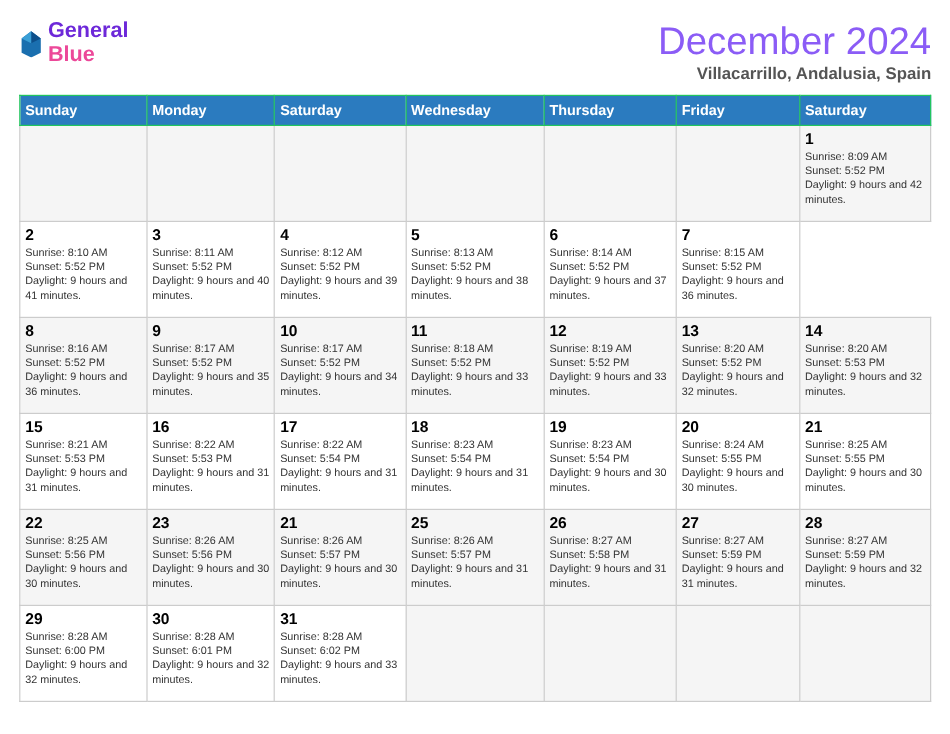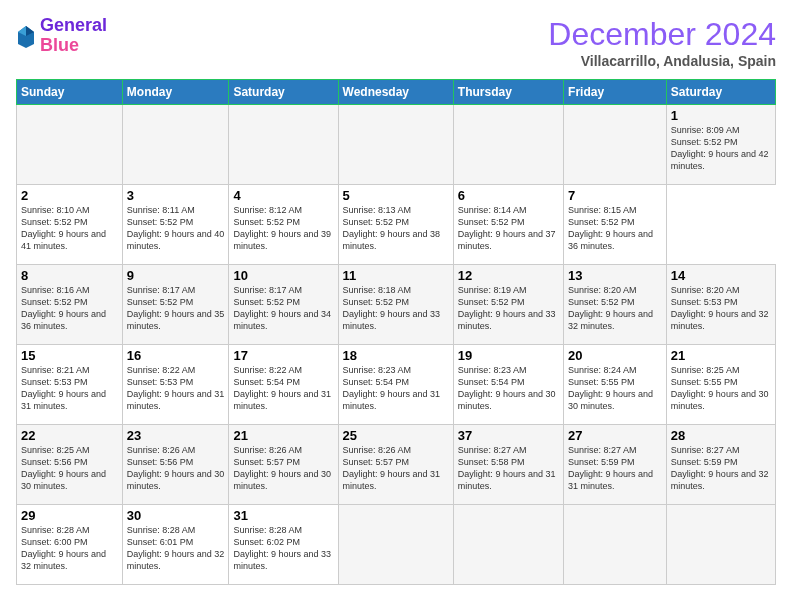--- a/index.html
+++ b/index.html
@@ -157,21 +157,21 @@
           <td><span class="day-num">18</span><span class="day-detail">Sunrise: 8:23 AM<br>Sunset: 5:54 PM<br>Daylight: 9 hours and 31 minutes.</span></td>
           <td><span class="day-num">19</span><span class="day-detail">Sunrise: 8:23 AM<br>Sunset: 5:54 PM<br>Daylight: 9 hours and 30 minutes.</span></td>
           <td><span class="day-num">20</span><span class="day-detail">Sunrise: 8:24 AM<br>Sunset: 5:55 PM<br>Daylight: 9 hours and 30 minutes.</span></td>
           <td><span class="day-num">21</span><span class="day-detail">Sunrise: 8:25 AM<br>Sunset: 5:55 PM<br>Daylight: 9 hours and 30 minutes.</span></td>
         </tr>
         <tr>
           <td><span class="day-num">22</span><span class="day-detail">Sunrise: 8:25 AM<br>Sunset: 5:56 PM<br>Daylight: 9 hours and 30 minutes.</span></td>
           <td><span class="day-num">23</span><span class="day-detail">Sunrise: 8:26 AM<br>Sunset: 5:56 PM<br>Daylight: 9 hours and 30 minutes.</span></td>
           <td><span class="day-num">21</span><span class="day-detail">Sunrise: 8:26 AM<br>Sunset: 5:57 PM<br>Daylight: 9 hours and 30 minutes.</span></td>
           <td><span class="day-num">25</span><span class="day-detail">Sunrise: 8:26 AM<br>Sunset: 5:57 PM<br>Daylight: 9 hours and 31 minutes.</span></td>
-          <td><span class="day-num">37</span><span class="day-detail">Sunrise: 8:27 AM<br>Sunset: 5:58 PM<br>Daylight: 9 hours and 31 minutes.</span></td>
+          <td><span class="day-num">26</span><span class="day-detail">Sunrise: 8:27 AM<br>Sunset: 5:58 PM<br>Daylight: 9 hours and 31 minutes.</span></td>
           <td><span class="day-num">27</span><span class="day-detail">Sunrise: 8:27 AM<br>Sunset: 5:59 PM<br>Daylight: 9 hours and 31 minutes.</span></td>
           <td><span class="day-num">28</span><span class="day-detail">Sunrise: 8:27 AM<br>Sunset: 5:59 PM<br>Daylight: 9 hours and 32 minutes.</span></td>
         </tr>
         <tr>
           <td><span class="day-num">29</span><span class="day-detail">Sunrise: 8:28 AM<br>Sunset: 6:00 PM<br>Daylight: 9 hours and 32 minutes.</span></td>
           <td><span class="day-num">30</span><span class="day-detail">Sunrise: 8:28 AM<br>Sunset: 6:01 PM<br>Daylight: 9 hours and 32 minutes.</span></td>
           <td><span class="day-num">31</span><span class="day-detail">Sunrise: 8:28 AM<br>Sunset: 6:02 PM<br>Daylight: 9 hours and 33 minutes.</span></td>
           <td class="empty-cell"></td>
           <td class="empty-cell"></td>
           <td class="empty-cell"></td>

